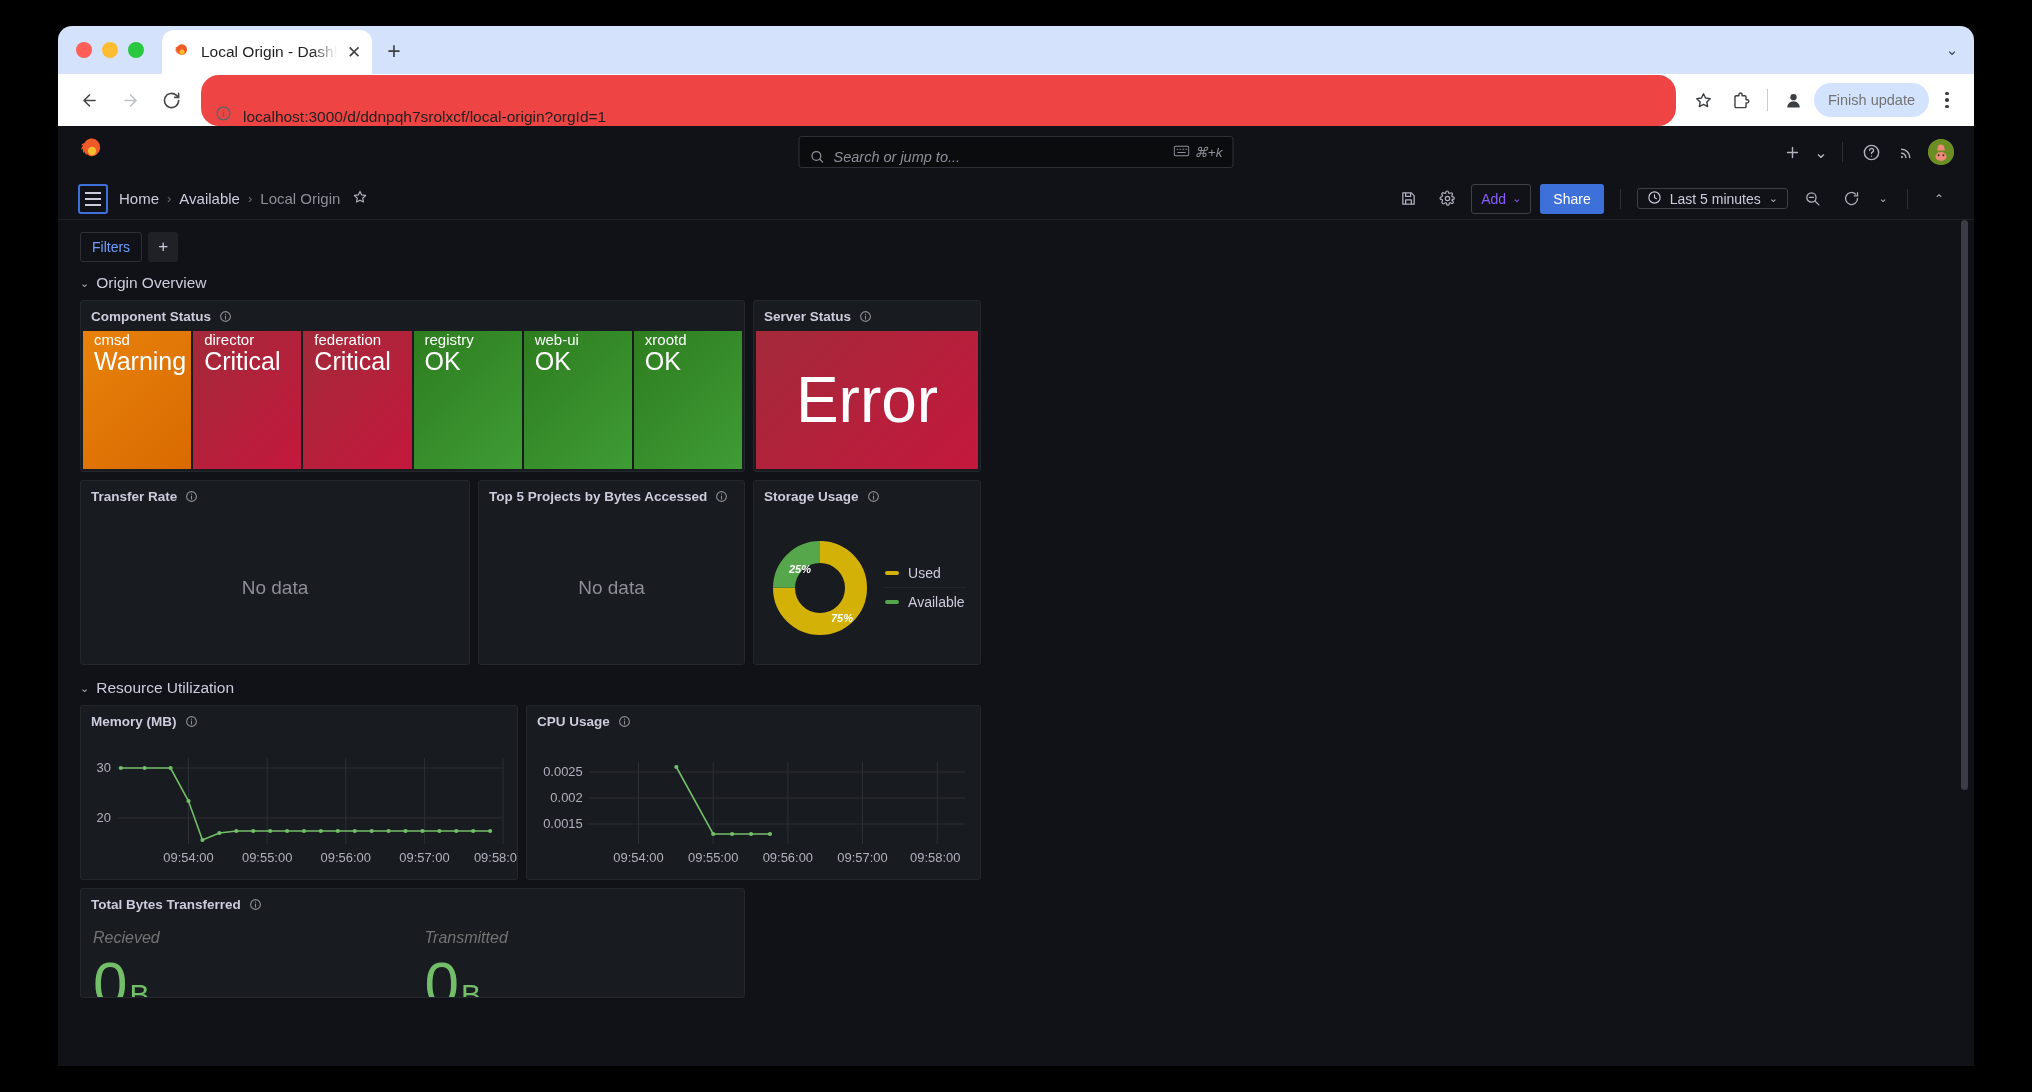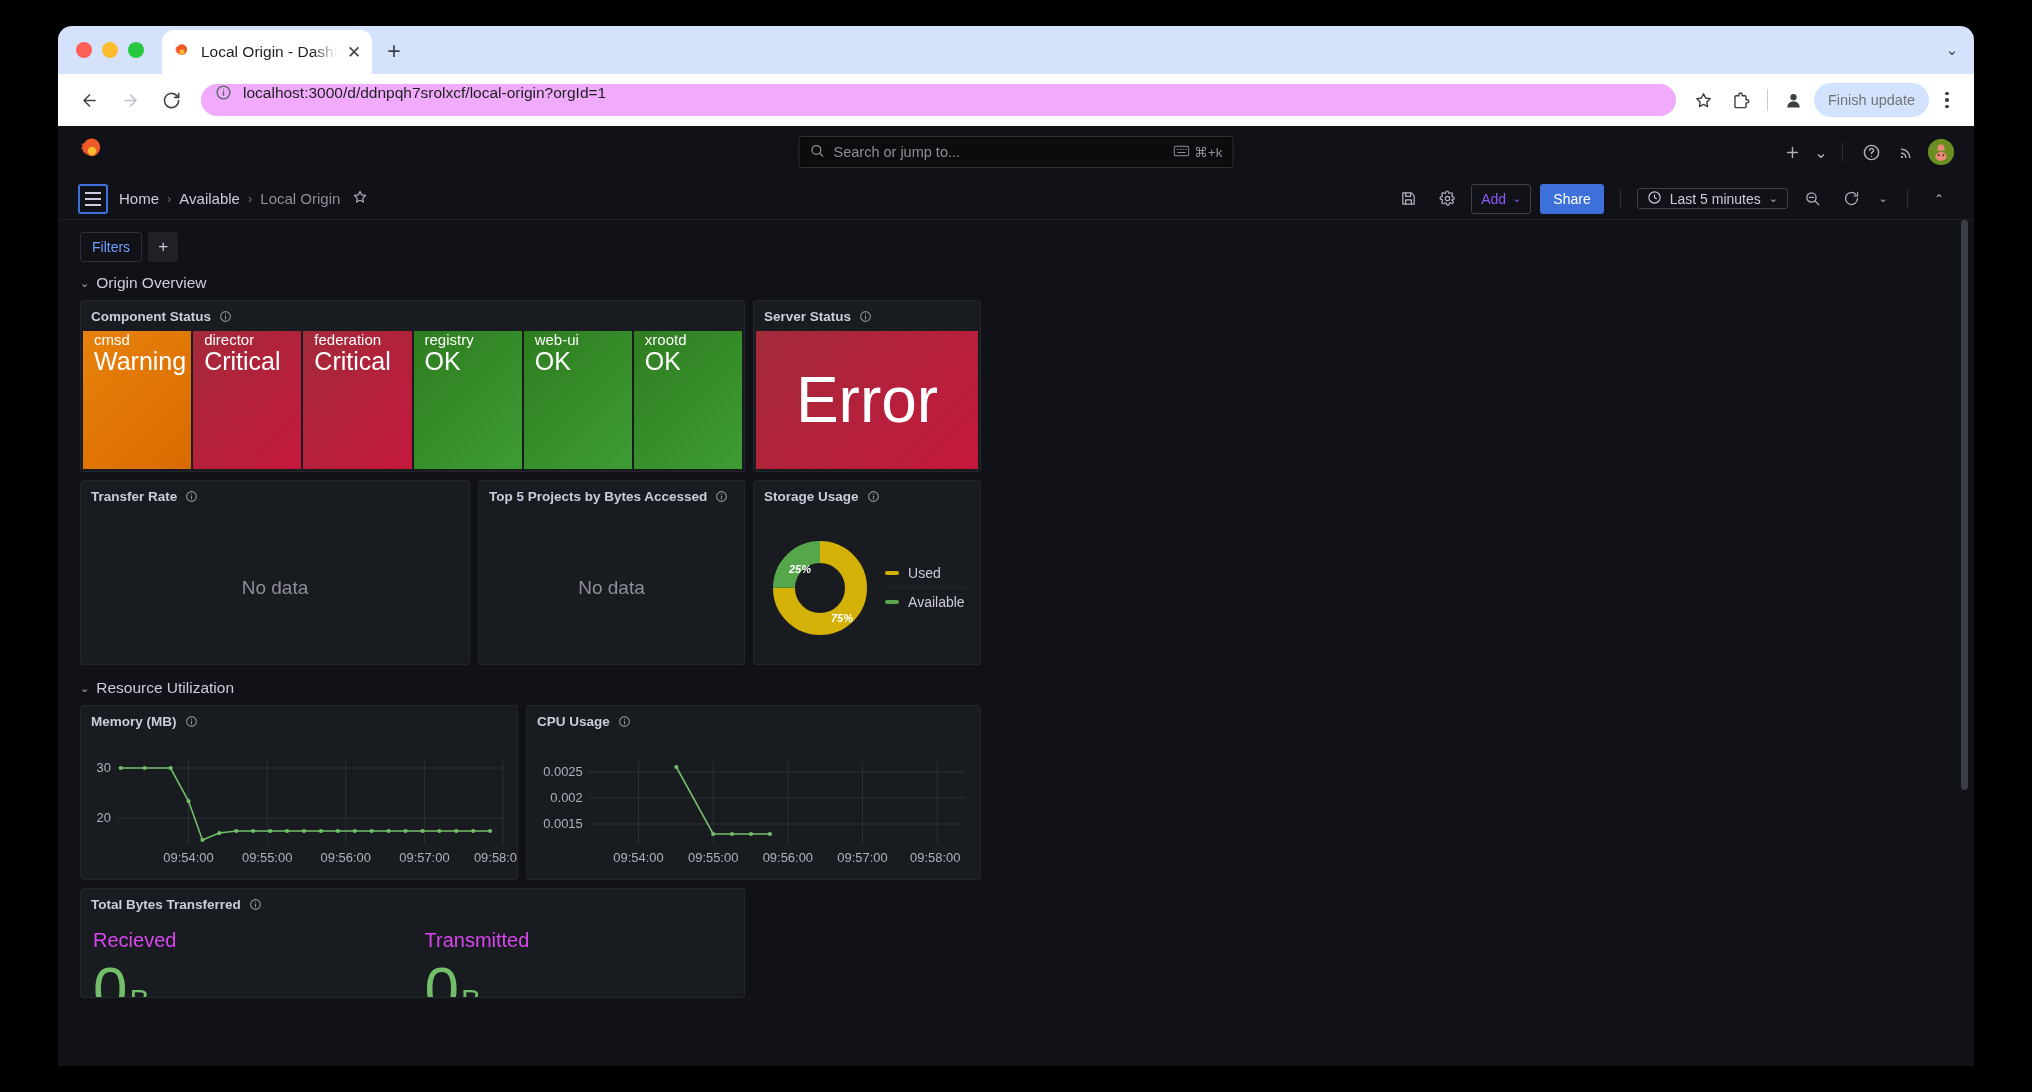--- a/index.html
+++ b/index.html
@@ -90,25 +90,25 @@
     gap: 3px;
   }
   .nav-btn {
     width: 38px; height: 38px; border-radius: 50%;
     display: flex; align-items: center; justify-content: center;
     color: #444746;
   }
   .nav-btn.disabled { color: #bdc1c6; }
   .omnibox {
     flex: 1;
-    height: 32px;
-    background: #f0abfc;
+    height: 51px;
+    background: #ef4444;
     border-radius: 18px;
     display: flex;
-    align-items: flex-start;
+    align-items: flex-end;
     padding: 0 14px;
     gap: 11px;
     margin: 0 8px;
   }
   .omnibox-url {
     font-size: 15.5px;
     color: #1f1f1f;
     white-space: nowrap;
   }
   .tb-icon {
@@ -155,23 +155,24 @@
     position: relative;
   }
   .g-logo { width: 30px; height: 30px; }
   .g-search {
     position: absolute;
     left: 50%; transform: translateX(-50%);
     width: 435px; height: 32px;
     border: 1px solid #2e3036;
     border-radius: 3px;
     background: #0b0c0e;
-    display: flex; align-items: center;
+    display: flex; 
     padding: 12px 10px;
     gap: 9px;
+    font-style: italic;
   }
   .g-search-ph { font-size: 14.5px; color: #8e8e99; flex: 1; }
   .g-search-kbd {
     display: flex; align-items: center; gap: 5px;
     font-size: 13.5px; color: #8e8e99;
   }
   .g-topnav-right {
     margin-left: auto;
     display: flex; align-items: center; gap: 6px;
   }
@@ -327,21 +328,21 @@
   }
   .legend-item:last-child { border-bottom: none; }
   .legend-swatch { width: 14px; height: 4px; border-radius: 2px; }
 
   .axis-label { font-size: 13px; fill: #b0b0bd; font-family: "Liberation Sans", sans-serif; }
   .grid-line { stroke: #2c2f36; stroke-width: 1; }
 
   
   .bignum-grid { display: flex; height: 100%; }
   .bignum-cell { flex: 1; padding: 10px 12px 0 12px; }
-  .bignum-label { font-size: 20px; color: #d946ef; margin-bottom: 6px; }
+  .bignum-label { font-size: 16px; color: #737373; margin-bottom: 6px; font-style: italic; }
   .bignum-value {
     font-size: 62px; color: #73bf69; font-weight: 400;
     line-height: 1; display: flex; align-items: baseline; gap: 2px;
   }
   .bignum-unit { font-size: 30px; }
 
   
   .scrollbar {
     position: absolute;
     right: 3px; top: 0;

